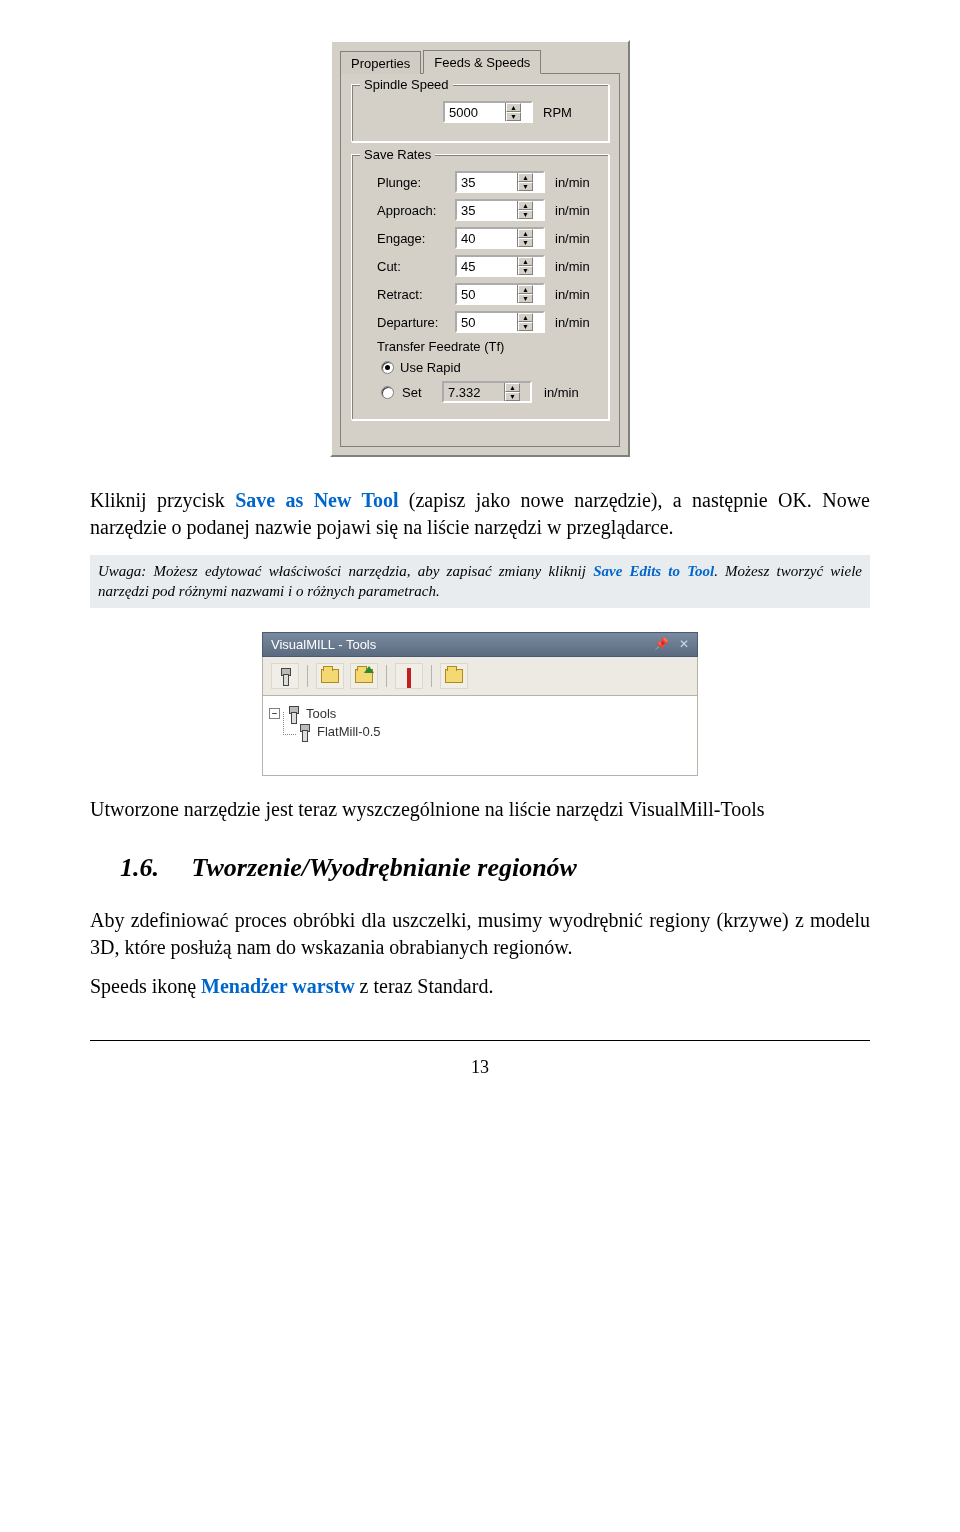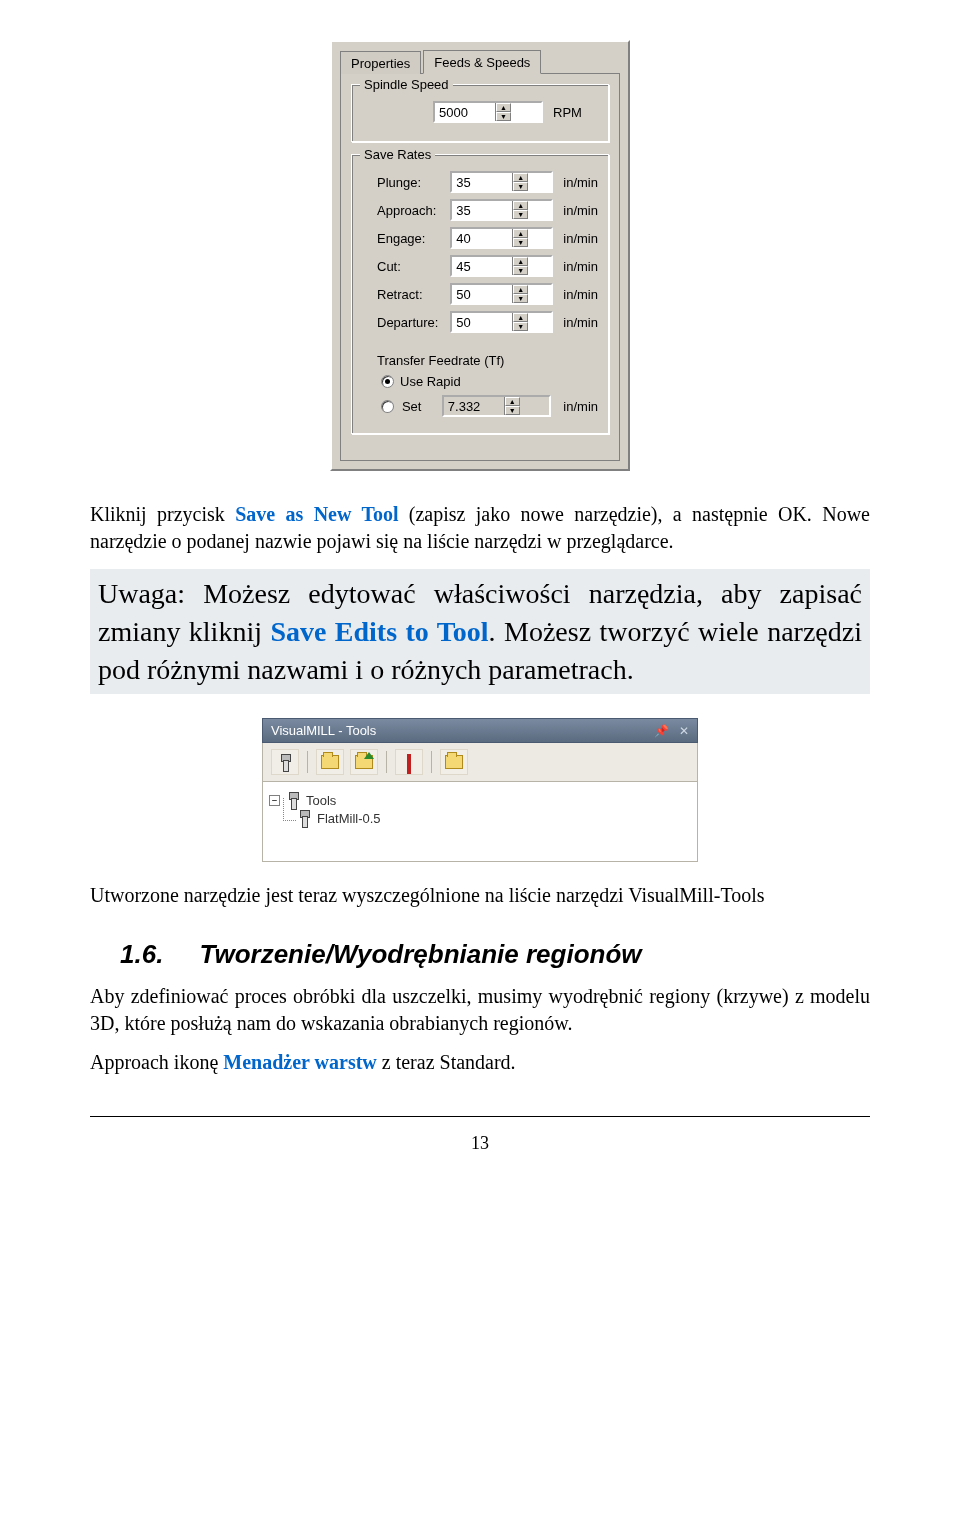--- a/index.html
+++ b/index.html
@@ -83,21 +83,21 @@
   .spindle-row {
     justify-content: center;
     margin-left: 40px;
   }
   .winput {
     display: flex;
     align-items: stretch;
     height: 22px;
     border: 2px inset #fff;
     background: #fff;
-    width: 110px;
+    width: 90px;
   }
   .winput input {
     border: none;
     outline: none;
     width: 60px;
     font-family: Tahoma, Arial, sans-serif;
     font-size: 13px;
     padding: 0 4px;
     background: #fff;
   }
@@ -164,24 +164,25 @@
     font-size: 20px;
     line-height: 1.35;
     text-align: justify;
     margin: 12px 0;
   }
   .blue-bold { color: #0066cc; font-weight: bold; }
   .notice {
     background: #e8ecef;
     padding: 6px 8px;
     font-family: "Times New Roman", Times, serif;
-    font-size: 28px;
+    font-size: 15px;
     line-height: 1.35;
     text-align: justify;
     margin: 14px 0 24px 0;
+    font-style: italic;
   }
 
   
   .panel2-wrap {
     width: 436px;
     margin: 0 auto 20px auto;
   }
   .panel2 {
     font-family: Tahoma, Arial, sans-serif;
     font-size: 13px;
@@ -324,25 +325,25 @@
   .excl::after{
     content:"";
     position:absolute;
     bottom:-4px; left:0;
     width:4px;height:4px;
     background:#c02020;
   }
 
   
   h2.section {
-    font-family: Liberation Sans, sans-serif;
+    font-family: Liberation Serif, serif;
     font-size: 26px;
     font-weight: bold;
     font-style: italic;
-    margin: 30px 0 13px 30px;
+    margin: 30px 0 24px 30px;
   }
   h2.section .num {
     font-style: italic;
   }
 
   .footer {
     border-top: 1px solid #000;
     margin-top: 40px;
     text-align: center;
     font-family: "Times New Roman", serif;
@@ -444,21 +445,21 @@
           <div class="winput">
               <input value="50" style="">
               <div class="spin">
                 <div class="arrow">▲</div>
                 <div class="arrow">▼</div>
               </div>
             </div>
           <span class="unit">in/min</span>
         </div>
 
-        <div style="margin-top:20px;">Transfer Feedrate (Tf)</div>
+        <div style="margin-top:6px;">Transfer Feedrate (Tf)</div>
 
         <div class="radio-row">
           <span class="radio selected"></span>
           <span>Use Rapid</span>
         </div>
 
         <div class="tf-row">
           <span class="radio"></span>
           <span style="width:32px;">Set</span>
           <div class="winput disabled">
@@ -535,21 +536,21 @@
 
     <h2 class="section">
       <span class="num">1.6.</span>
       &nbsp;&nbsp;&nbsp;
       <span>Tworzenie/Wyodrębnianie regionów</span>
     </h2>
 
     <p>Aby zdefiniować proces obróbki dla uszczelki, musimy wyodrębnić regiony (krzywe) z modelu 3D, które posłużą nam do wskazania obrabianych regionów.</p>
 
     <p>
-      <span>Approach ikonę </span><span class="blue-bold">Menadżer warstw</span><span> z teraz Standard.</span>
+      <span>Speeds ikonę </span><span class="blue-bold">Menadżer warstw</span><span> z teraz Standard.</span>
     </p>
   </div>
 
   <div class="footer">
     <span>13</span>
   </div>
 
 </div>
 
 </body></html>

